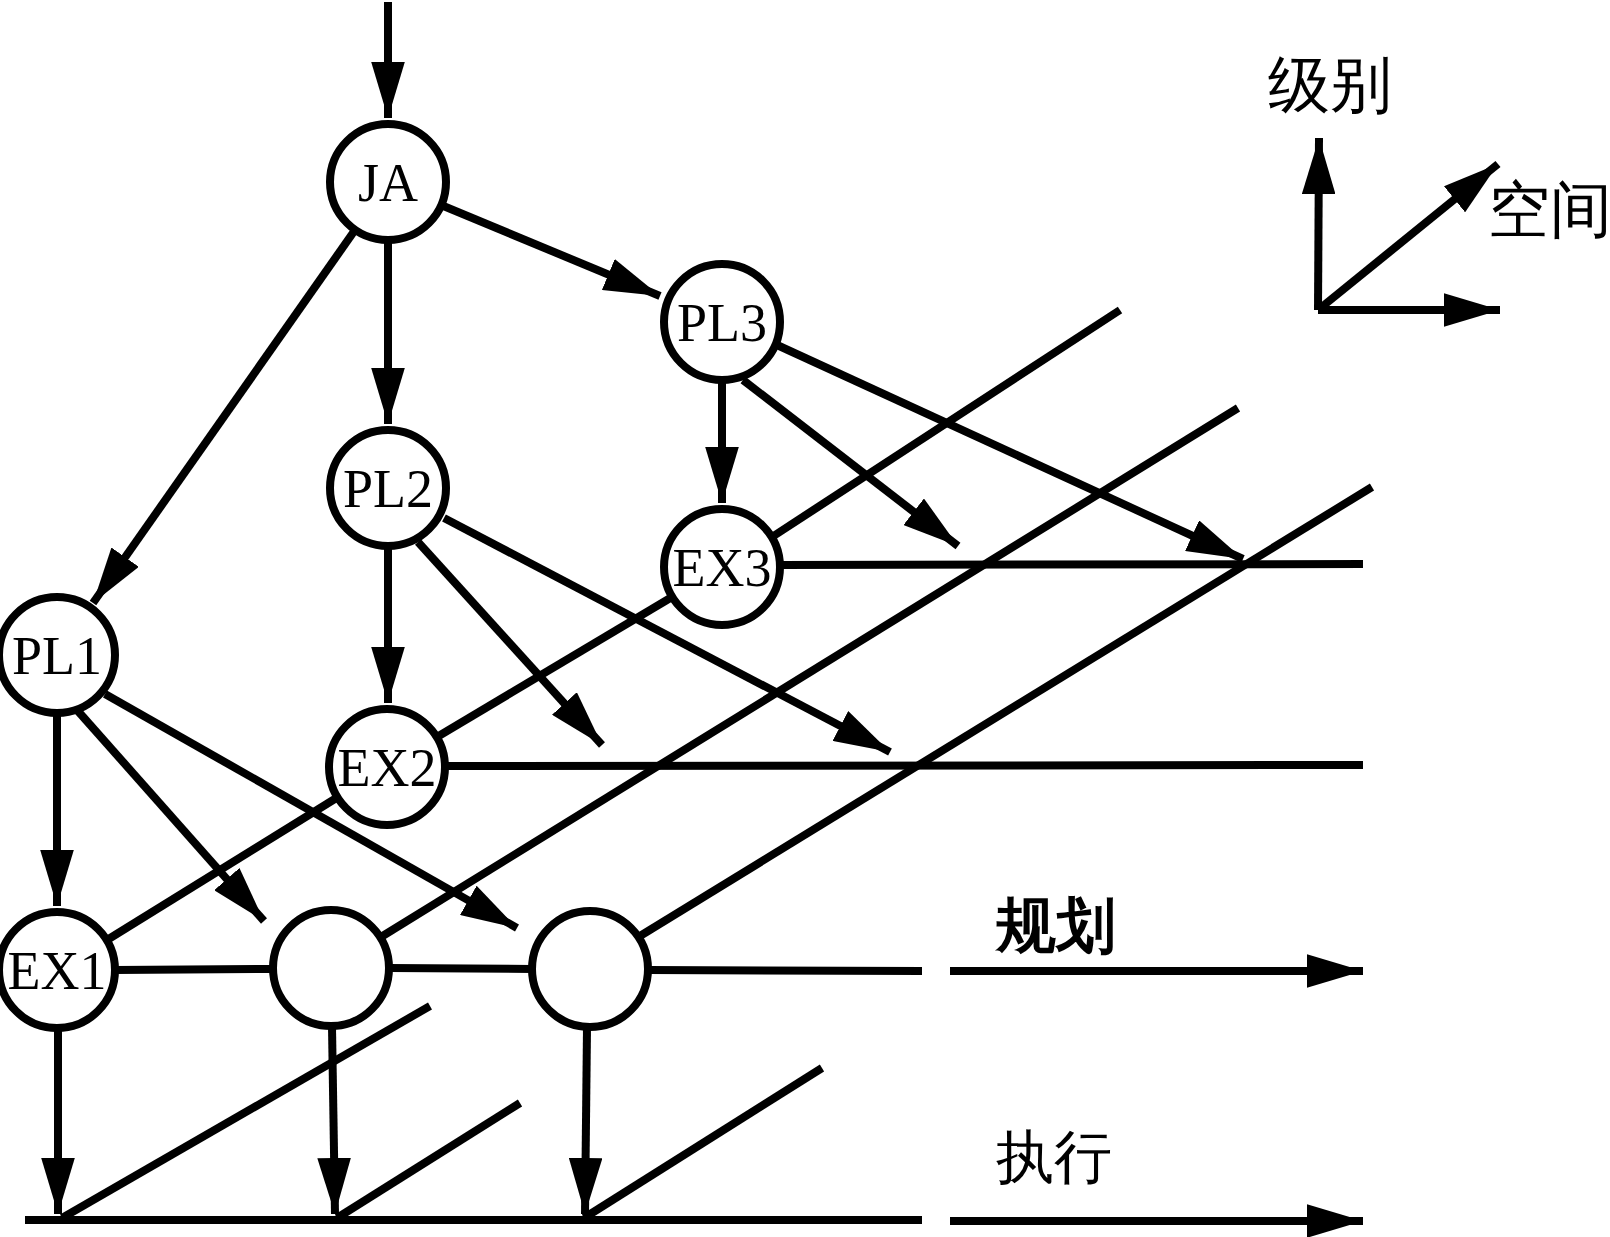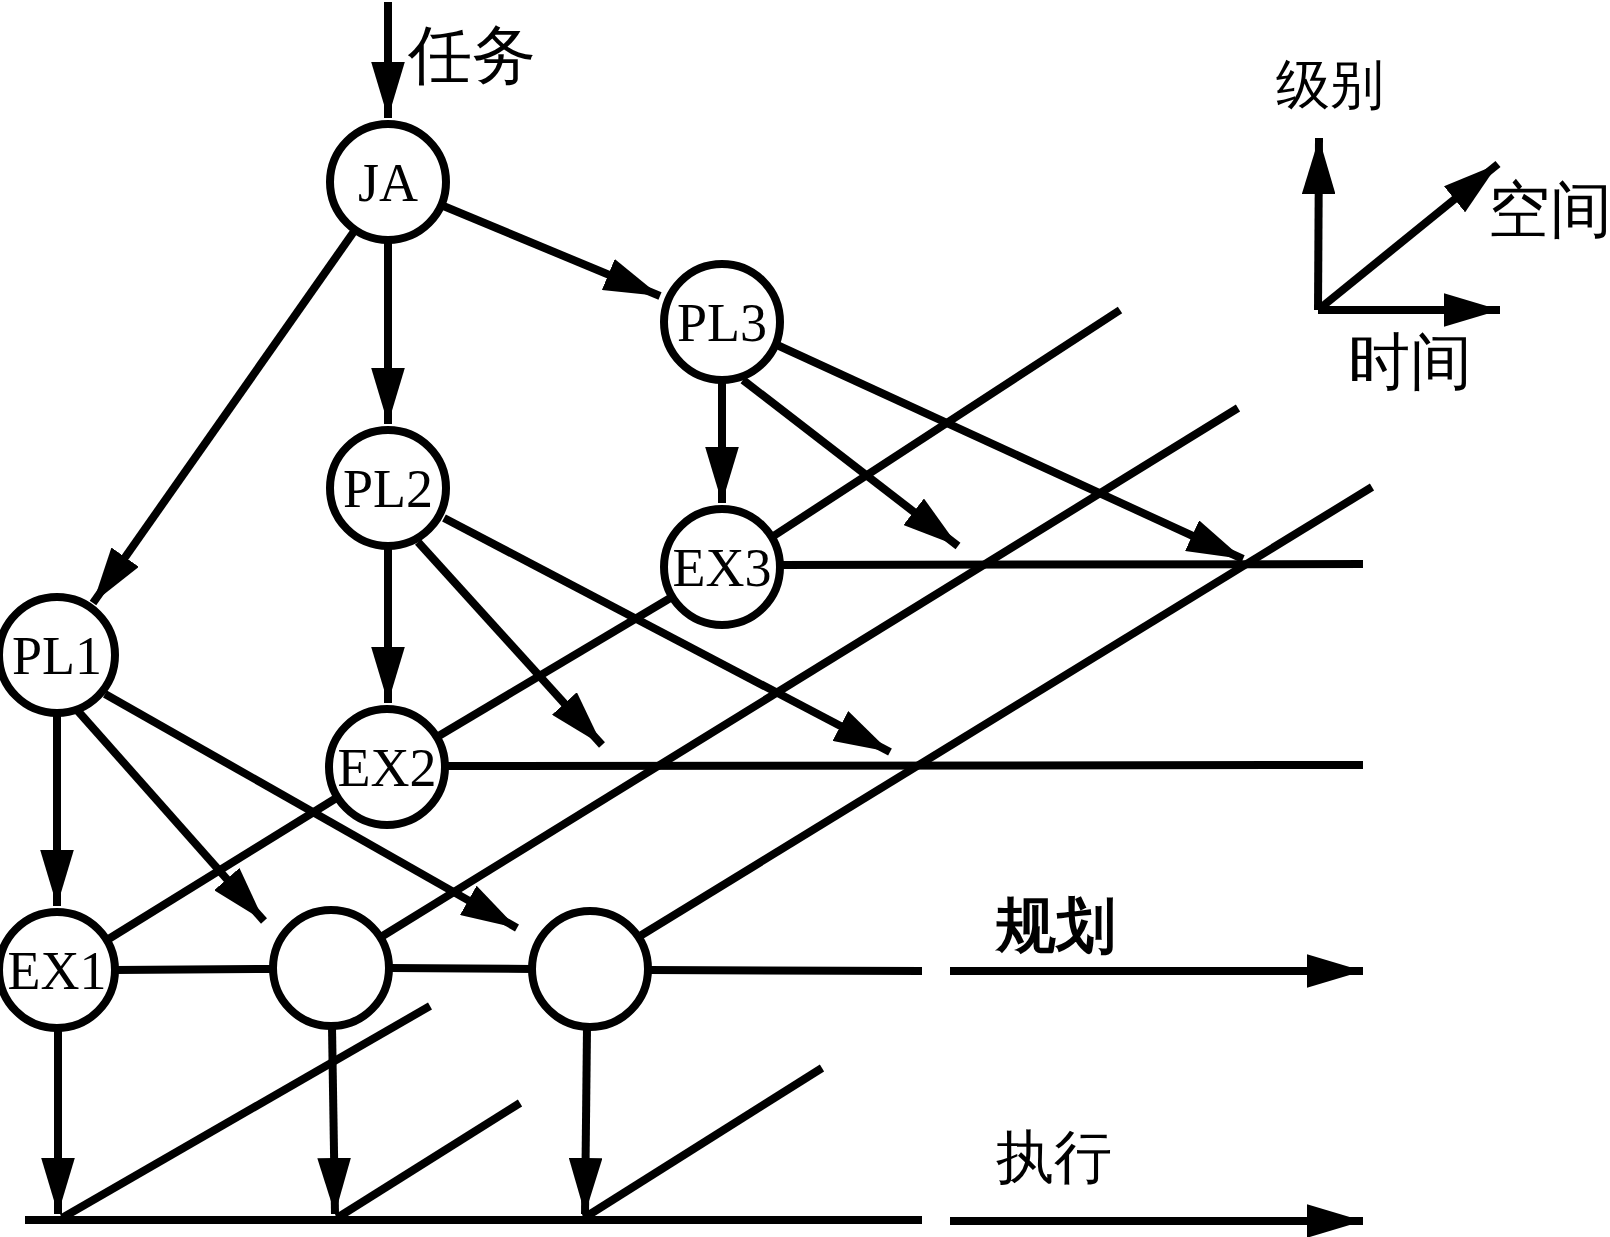--- a/index.html
+++ b/index.html
@@ -12,21 +12,21 @@
   }
   svg.diagram{position:absolute;left:0;top:0;}
   .lbl{
     position:absolute;
     transform:translate(-50%,-50%);
     color:#000;
     white-space:nowrap;
     font-family:"Liberation Serif","DejaVu Serif",serif;
   }
   .lbl.task{left:472px;top:55px;font-size:64px;}
-  .lbl.level{left:1330px;top:85px;font-size:54px;text-align:center;}
+  .lbl.level{left:1330px;top:85px;font-size:62px;text-align:center;}
   .lbl.space{left:1550px;top:210px;font-size:62px;}
   .lbl.time{left:1410px;top:362px;font-size:62px;}
   .lbl.planning{left:1056px;top:926px;font-size:60px;font-weight:bold;}
   .lbl.execution{left:1054px;top:1158px;font-size:58px;text-align:right;}
 </style>
 </head>
 <body>
 
 <div class="stage">
 
@@ -106,20 +106,18 @@
         </g>
         <g>
           <circle cx="331" cy="968" r="58" fill="#ffffff" stroke="#000000" stroke-width="8"></circle>
         </g>
         <g>
           <circle cx="590" cy="969" r="58" fill="#ffffff" stroke="#000000" stroke-width="8"></circle>
         </g>
       </g>
   </svg>
 
-  <div class="lbl task">任务</div>
   <div class="lbl level">级别</div>
   <div class="lbl space">空间</div>
-  <div class="lbl time">时间</div>
   <div class="lbl planning">规划</div>
   <div class="lbl execution">执行</div>
 
 </div>
 
 </body></html>

